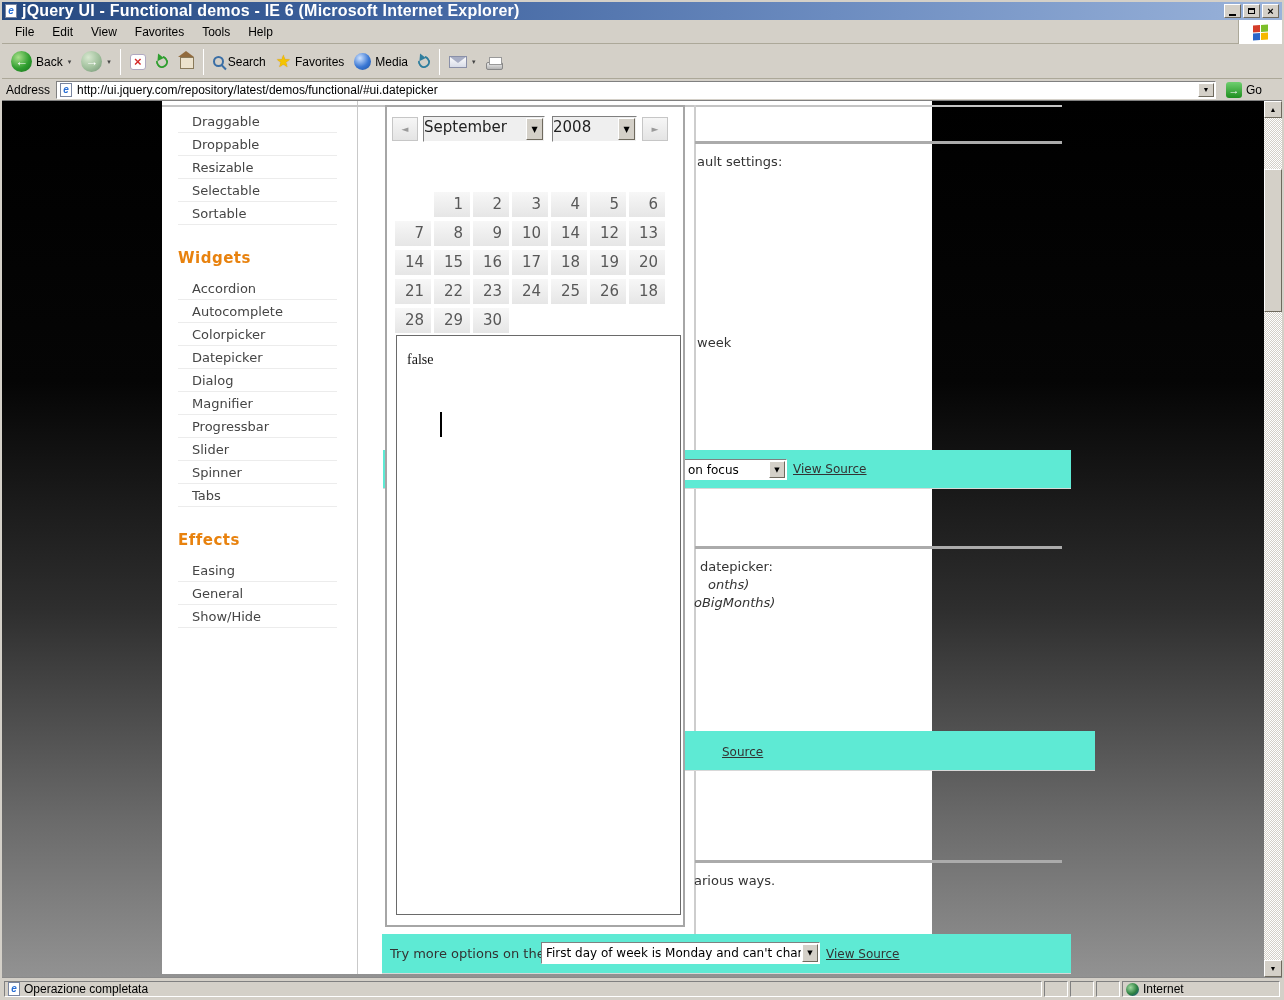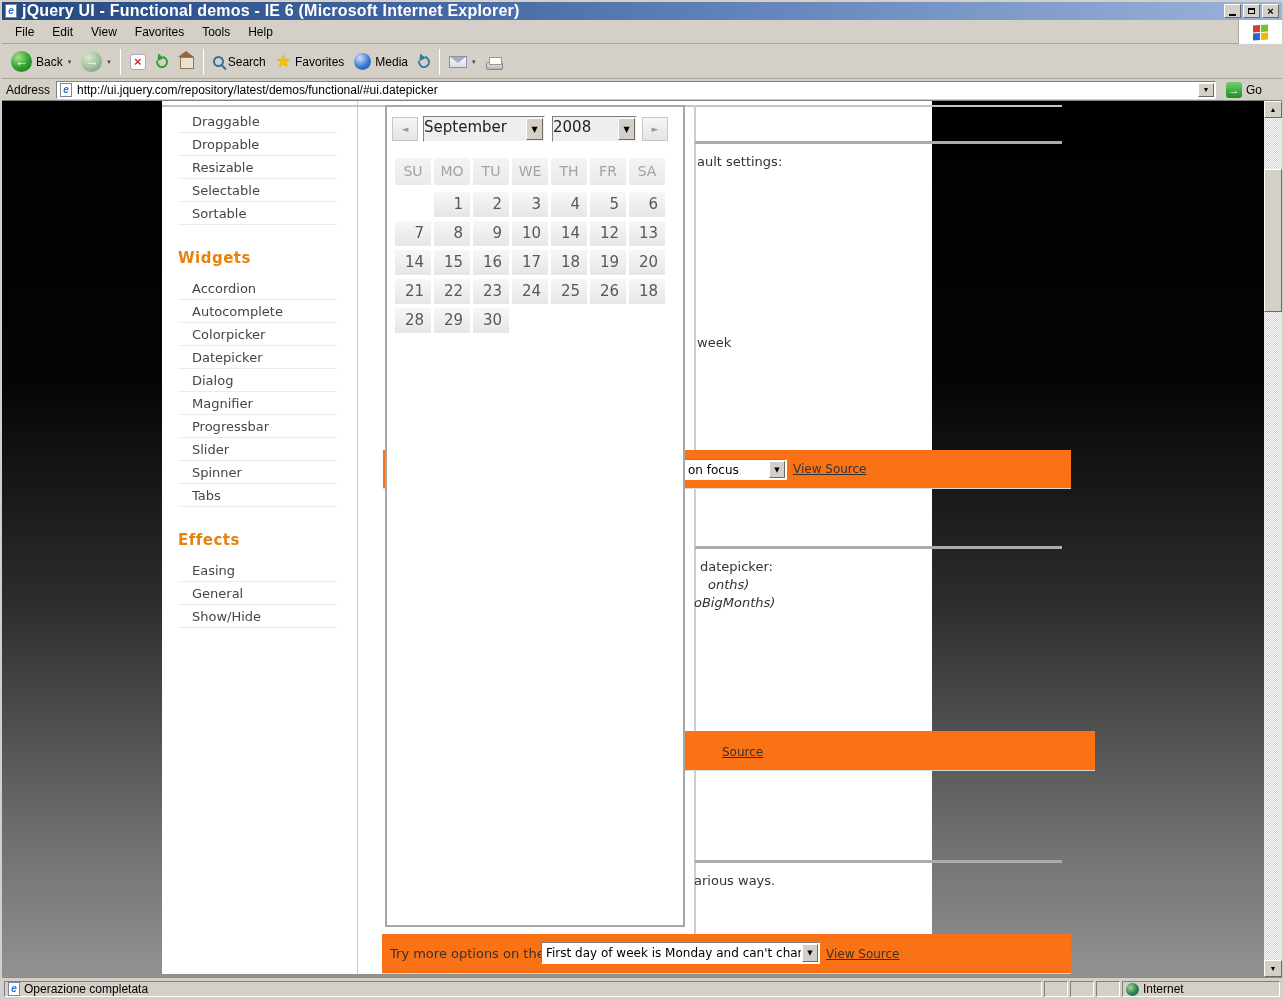--- a/index.html
+++ b/index.html
@@ -117,21 +117,21 @@
   .side-list { list-style:none; margin:0 0 0 0; }
   .side-list li { height:23px; line-height:23px; font-size:13px; color:#454545;
     margin:0 20px 0 16px; padding-left:14px; border-bottom:1px solid #ececec; cursor:pointer; }
   .side-heading { font-size:15px; font-weight:bold; color:#e8820e; letter-spacing:0.5px;
     margin:24px 0 10px 16px; }
   .first-group { margin-top:9px; }
 
   
   .frag { position:absolute; font-size:13px; color:#333; z-index:2; white-space:nowrap; }
   .frag.italic { font-style:italic; }
-  .band { position:absolute; left:221px; width:688px; background:#f97316;
+  .band { position:absolute; left:221px; width:688px; background:#5eead4;
     border-bottom:1px solid #d8d8d8; z-index:2; }
   .band-options { left:220px; width:689px; }
   .vs-link { position:absolute; font-size:12px; color:#333; text-decoration:underline; cursor:pointer; white-space:nowrap; }
   .band-label { position:absolute; font-size:13px; color:#333; white-space:nowrap; }
   .retro-select { position:absolute; background:#fff; border:1px solid;
     border-color:#808080 #fff #fff #808080; font-size:12px; color:#000; }
   .retro-select .sel-text { position:absolute; left:4px; top:50%; transform:translateY(-50%); white-space:nowrap; overflow:hidden; }
   .sel-arrow-btn { position:absolute; right:1px; top:1px; bottom:1px; width:16px; background:#d4d0c8;
     border:1px solid; border-color:#fff #6f6a5e #6f6a5e #fff; display:flex; align-items:center;
     justify-content:center; font-size:7px; color:#000; }
@@ -377,30 +377,20 @@
       <span class="cal-select" style="left:165px; top:9px; width:85px;">
         <span class="sel-text">2008</span>
         <span class="sel-arrow-btn">
             <span>▼</span>
           </span>
       </span>
       <span class="cal-nav-btn" style="left:255px; top:10px;">
           <span>►</span>
         </span>
 
-      <div class="day-grid">
-
-      <div class="day-cell">SU</div>
-          <div class="day-cell">MO</div>
-          <div class="day-cell">TU</div>
-          <div class="day-cell">WE</div>
-          <div class="day-cell">TH</div>
-          <div class="day-cell">FR</div>
-          <div class="day-cell">SA</div>
-        </div>
       <div class="date-grid">
 
       <div class="date-cell empty"></div>
           <div class="date-cell">1</div>
           <div class="date-cell">2</div>
           <div class="date-cell">3</div>
           <div class="date-cell">4</div>
           <div class="date-cell">5</div>
           <div class="date-cell">6</div>
           <div class="date-cell">7</div>
@@ -422,20 +412,24 @@
           <div class="date-cell">23</div>
           <div class="date-cell">24</div>
           <div class="date-cell">25</div>
           <div class="date-cell">26</div>
           <div class="date-cell">18</div>
           <div class="date-cell">28</div>
           <div class="date-cell">29</div>
           <div class="date-cell">30</div>
         </div>
 
+      <div class="result-box">
+        <span class="result-text">false</span>
+        <span class="text-caret"></span>
+      </div>
     </div>
 
     <div class="scrollbar">
       <span class="sb-btn sb-up">
           <span>▲</span>
         </span>
       <span class="sb-thumb"></span>
       <span class="sb-btn sb-down">
           <span>▼</span>
         </span>

